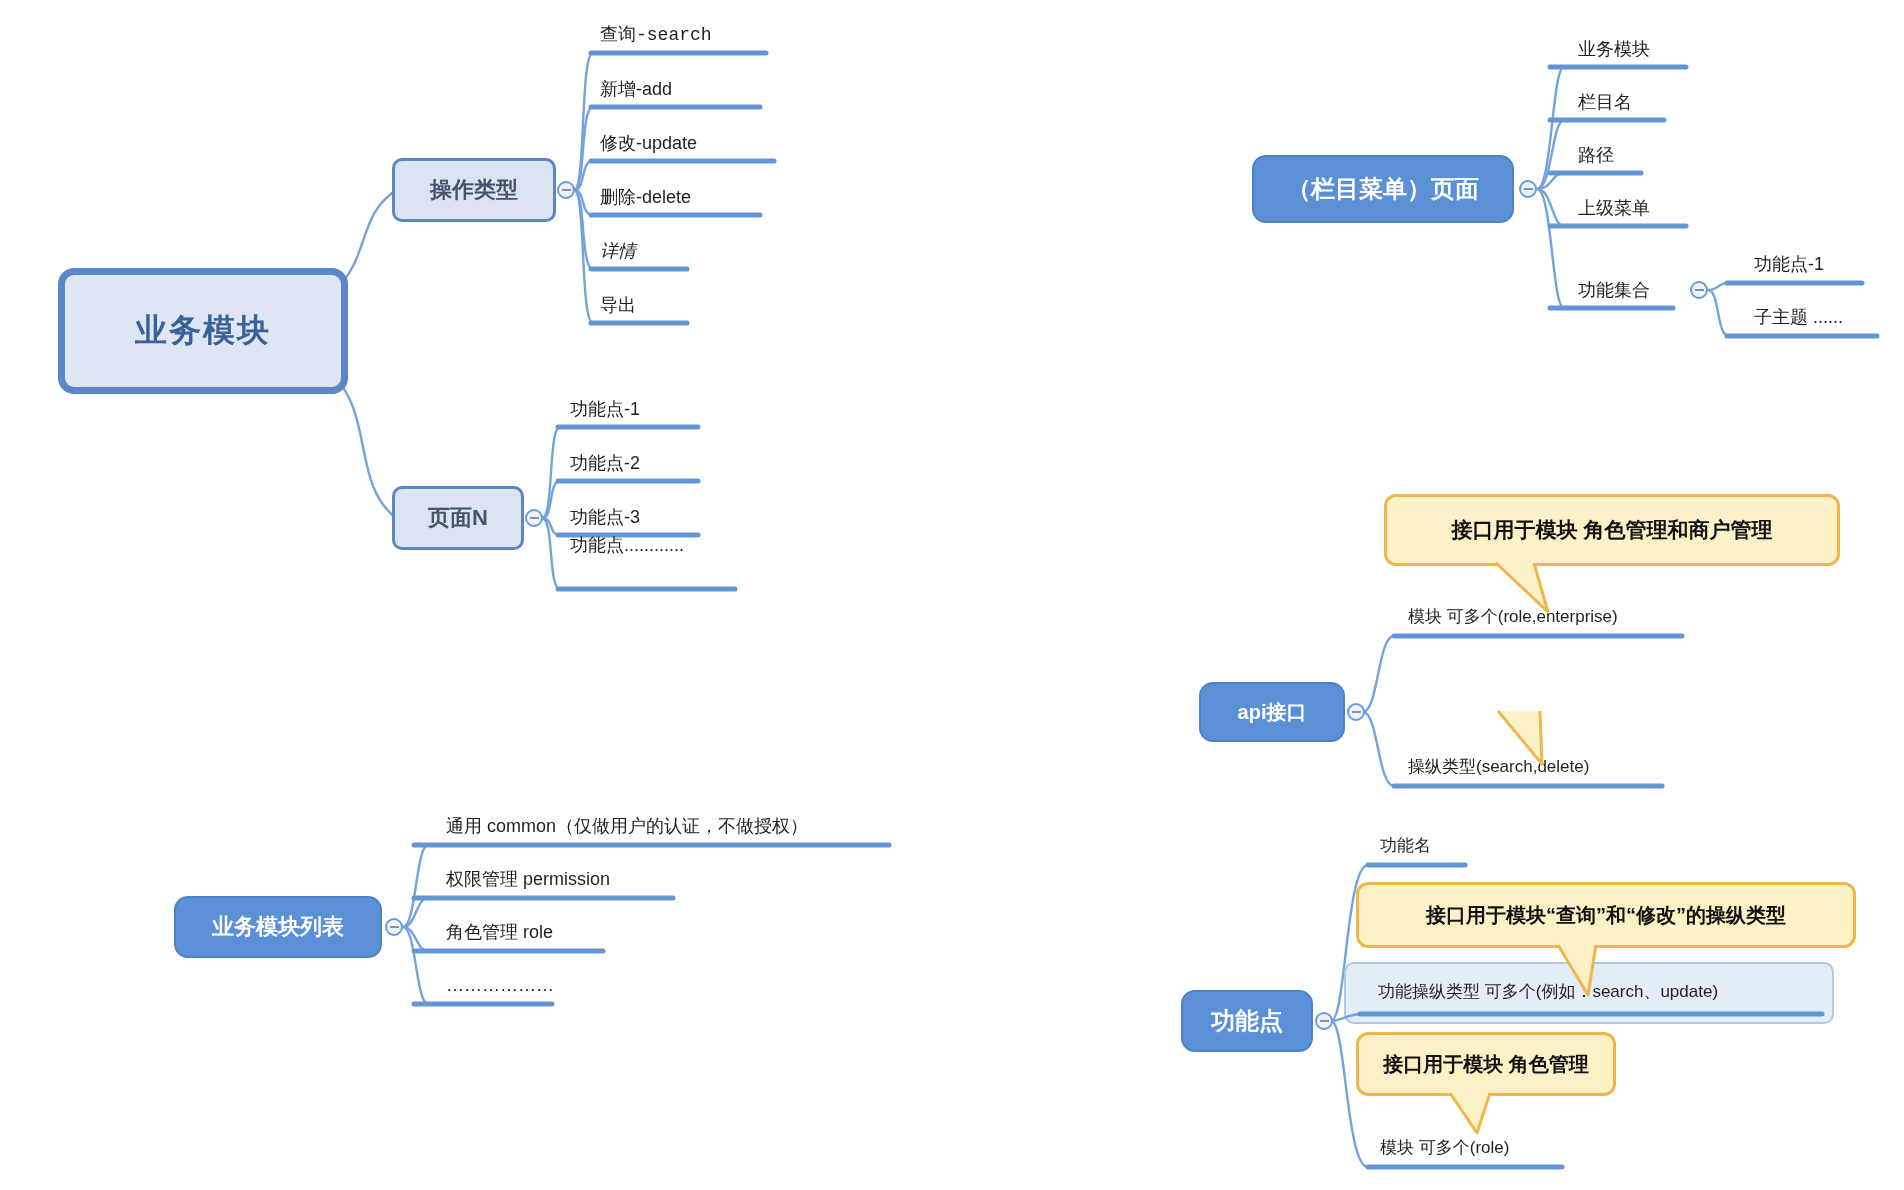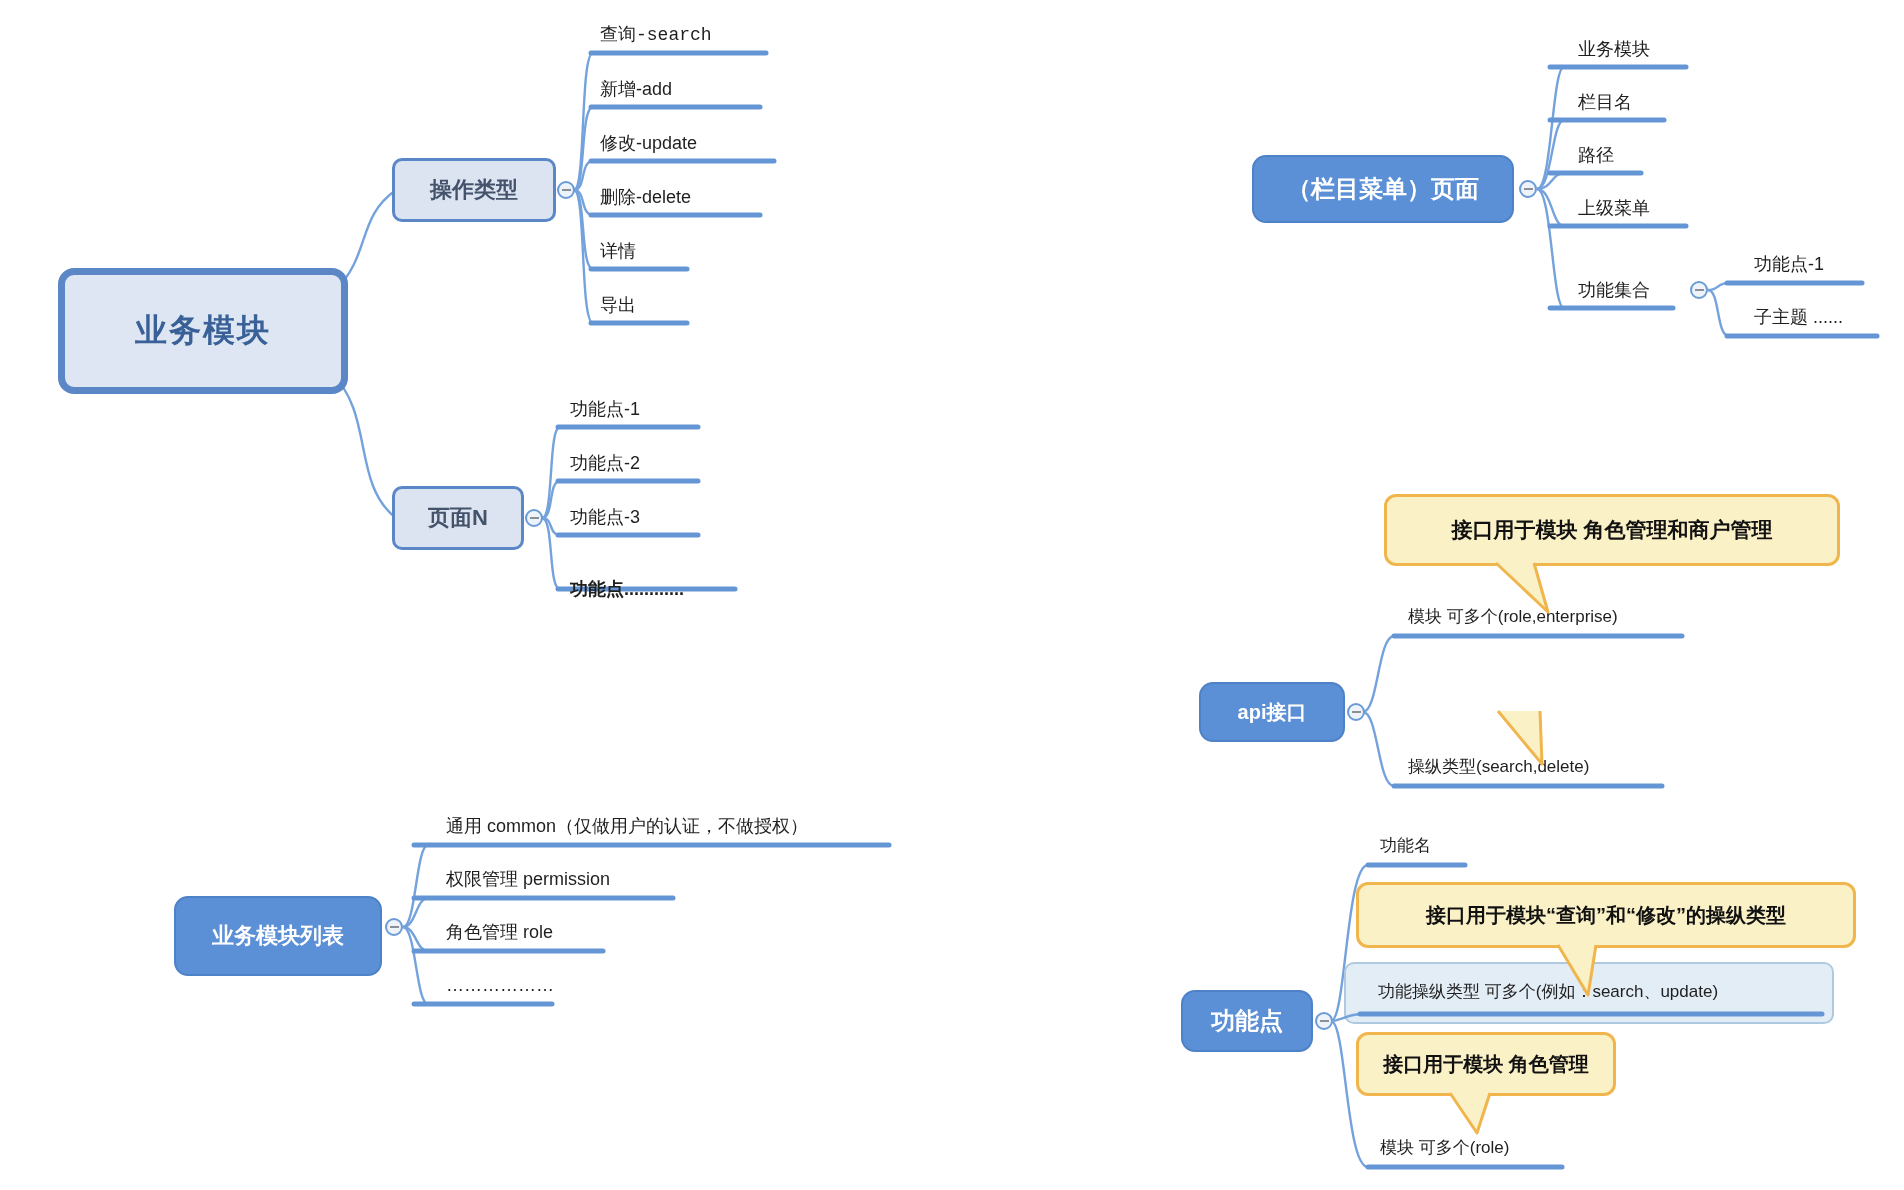--- a/index.html
+++ b/index.html
@@ -115,34 +115,34 @@
 
   <div class="node light-box" style="left:392px;top:158px;width:164px;height:64px;">操作类型</div>
   <div class="minus" style="left:557px;top:181px;">
       <span class="mline"></span>
     </div>
 
   <div class="topic-row" style="left:600px;top:22px;font-family:Liberation Mono, monospace;">查询-search</div>
   <div class="topic-row" style="left:600px;top:76px;">新增-add</div>
   <div class="topic-row" style="left:600px;top:130px;">修改-update</div>
   <div class="topic-row" style="left:600px;top:184px;">删除-delete</div>
-  <div class="topic-row" style="left:600px;top:238px;">详情</div>
+  <div class="topic-row" style="left:600px;top:238px;font-style:italic;">详情</div>
   <div class="topic-row" style="left:600px;top:292px;">导出</div>
 
   <div class="node light-box" style="left:392px;top:486px;width:132px;height:64px;">页面N</div>
   <div class="minus" style="left:525px;top:509px;">
       <span class="mline"></span>
     </div>
 
   <div class="topic-row" style="left:570px;top:396px;">功能点-1</div>
   <div class="topic-row" style="left:570px;top:450px;">功能点-2</div>
   <div class="topic-row" style="left:570px;top:504px;">功能点-3</div>
-  <div class="topic-row" style="left:570px;top:576px;font-weight:bold;">功能点............</div>
+  <div class="topic-row" style="left:570px;top:532px;">功能点............</div>
 
-  <div class="node solid-box" style="left:174px;top:896px;width:208px;height:80px;font-size:22px;">业务模块列表</div>
+  <div class="node solid-box" style="left:174px;top:896px;width:208px;height:62px;font-size:22px;">业务模块列表</div>
   <div class="minus" style="left:385px;top:918px;">
       <span class="mline"></span>
     </div>
 
   <div class="topic-row" style="left:446px;top:813px;">通用  common（仅做用户的认证，不做授权）</div>
   <div class="topic-row" style="left:446px;top:866px;">权限管理  permission</div>
   <div class="topic-row" style="left:446px;top:919px;">角色管理  role</div>
   <div class="topic-row" style="left:446px;top:972px;">………………</div>
 
   <div class="node solid-box" style="left:1252px;top:155px;width:262px;height:68px;font-size:24px;">（栏目菜单）页面</div>

